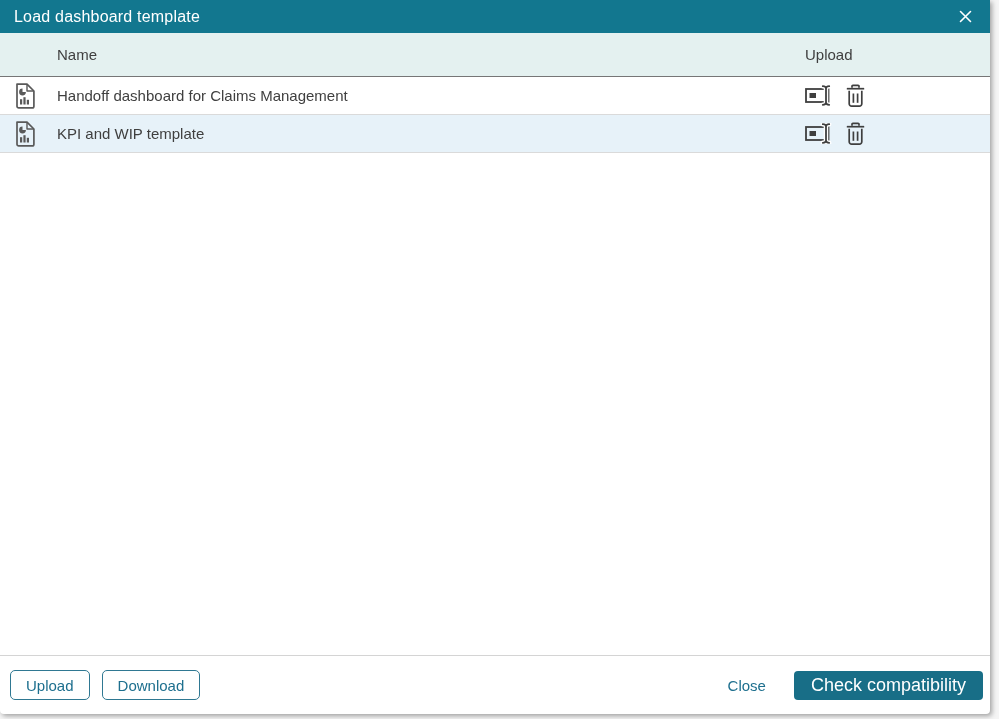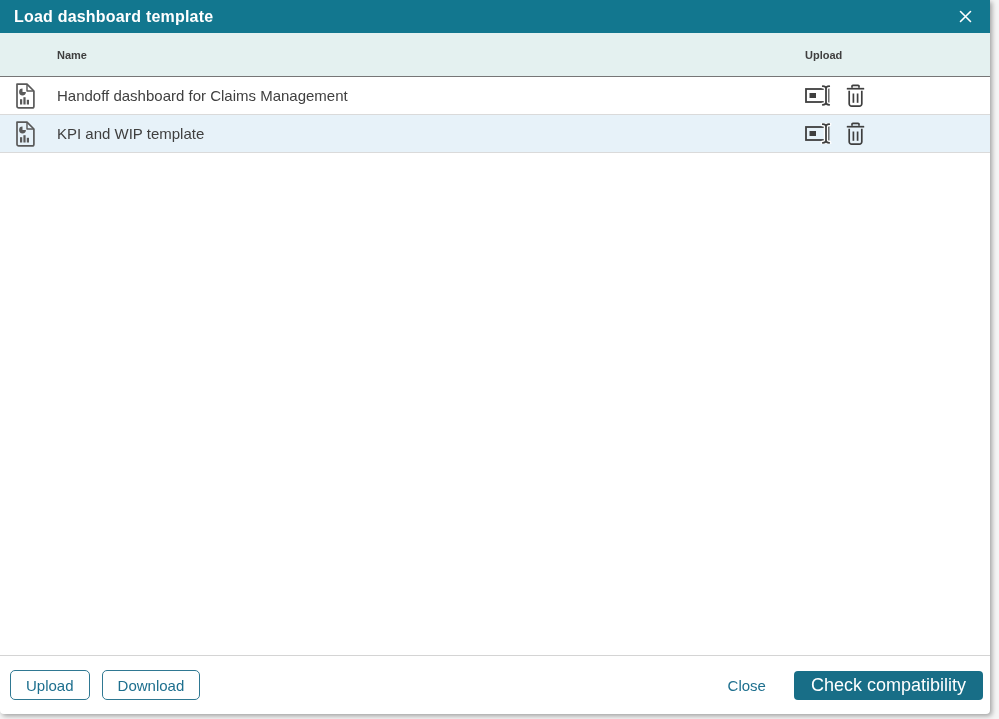--- a/index.html
+++ b/index.html
@@ -20,36 +20,36 @@
     display: flex; flex-direction: column;
   }
   
   .titlebar {
     flex: none; height: 33px;
     background: #12778F;
     display: flex; align-items: center;
     padding: 0 14px;
   }
   .titlebar .title {
-    flex: 1; color: #ffffff; font-size: 16px; font-weight: 700;
+    flex: 1; color: #ffffff; font-size: 16px; font-weight: 400;
     letter-spacing: 0.2px;
     white-space: nowrap; overflow: hidden;
   }
   .close-btn {
     flex: none; width: 22px; height: 22px;
     display: flex; align-items: center; justify-content: center;
     cursor: pointer; background: none; border: none; padding: 0;
   }
   
   .thead {
     flex: none; height: 44px;
     background: #E4F1F0;
     border-bottom: 1px solid #767676;
     display: flex; align-items: center;
-    font-size: 11px; font-weight: 700; color: #3F3F3F;
+    font-size: 15px; font-weight: 400; color: #3F3F3F;
   }
   .col-icon   { flex: none; width: 57px; display: flex; align-items: center; padding-left: 13px; }
   .col-name   { flex: 1; min-width: 0; }
   .col-actions{ flex: none; width: 195px; display: flex; align-items: center; gap: 11px; padding-left: 10px; }
   .tbody { flex: 1; overflow: hidden; }
   .row {
     height: 38px;
     border-bottom: 1px solid #DADADA;
     display: flex; align-items: center;
     font-size: 15px; color: #3F3F3F;

